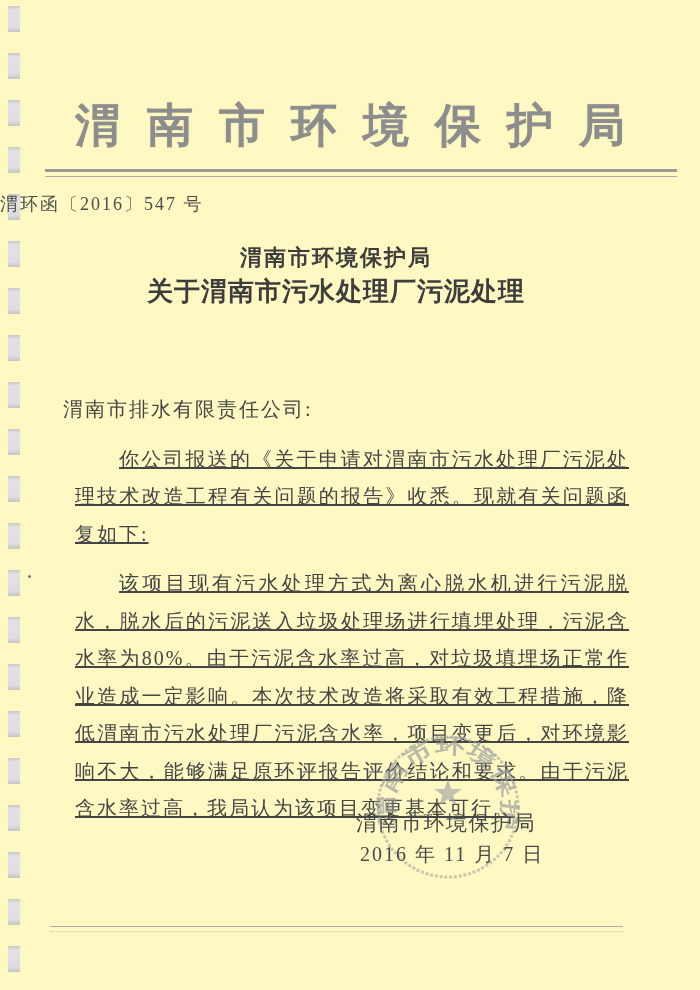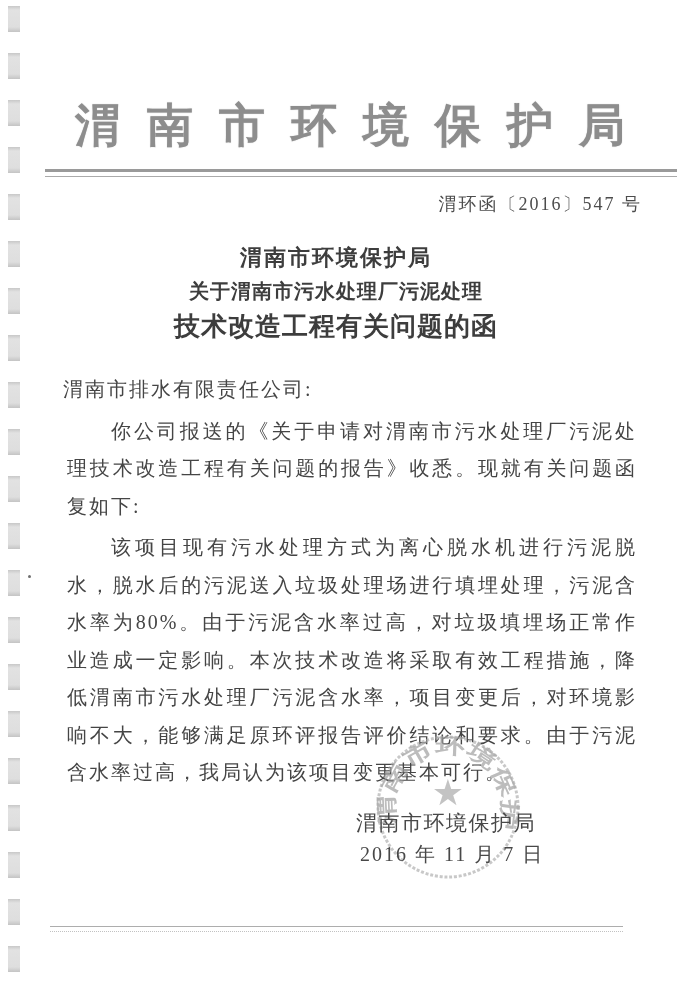--- a/index.html
+++ b/index.html
@@ -6,21 +6,21 @@
     margin: 0;
     padding: 0;
     background: #e9e9e9;
     font-family: "Liberation Serif", "DejaVu Serif", serif;
   }
   .page {
     position: relative;
     width: 700px;
     height: 990px;
     margin: 0 auto;
-    background: #ffffff;
+    background: #fef9c3;
     overflow: hidden;
     color: #474747;
   }
   
   .binding-strip {
     position: absolute;
     left: 8px;
     top: 6px;
     width: 12px;
     height: 980px;
@@ -60,50 +60,49 @@
     width: 632px;
     height: 4px;
     border-top: 3px solid #9a9a9a;
     border-bottom: 1px solid #aaaaaa;
   }
   .doc-number {
     position: absolute;
     top: 192px;
     left: 0;
     width: 642px;
-    text-align: right;
     font-size: 18px;
     letter-spacing: 2px;
     color: #4c4c4c;
   }
   .doc-title {
     position: absolute;
     top: 241px;
     left: 30px;
     width: 612px;
     text-align: center;
     color: #3d3d3d;
     font-weight: bold;
   }
   .doc-title .t1 { font-size: 22px; line-height: 33px; letter-spacing: 2px; }
-  .doc-title .t2 { font-size: 20px; line-height: 35px; letter-spacing: 1px; }
+  .doc-title .t2 { font-size: 26px; line-height: 35px; letter-spacing: 1px; }
   .doc-title .t3 { font-size: 26px; line-height: 35px; letter-spacing: 1px; }
   .doc-body {
     position: absolute;
     top: 371px;
     left: 63px;
     width: 578px;
     font-size: 20px;
     line-height: 37.5px;
     letter-spacing: 2px;
     text-align: justify;
     color: #454545;
   }
-  .doc-body .recipient { text-indent: 0; }
-  .doc-body .para { margin: 4px; text-indent: 2.2em; }
+  .doc-body .recipient { text-indent: 0; margin-top: 20px; }
+  .doc-body .para { margin: 12px; text-indent: 2.2em; text-decoration: underline; }
   
   .seal {
     position: absolute;
     left: 372px;
     top: 731px;
     filter: blur(0.4px);
     opacity: 0.85;
   }
   .sig-agency {
     position: absolute;
@@ -154,21 +153,20 @@
     <span class="agency-header-text">渭南市环境保护局</span>
   </div>
 
   <div class="header-rule"></div>
 
   <div class="doc-number">渭环函〔2016〕547 号</div>
 
   <div class="doc-title">
     <div class="t1">渭南市环境保护局</div>
     <div class="t2">关于渭南市污水处理厂污泥处理</div>
-    <div class="t3">技术改造工程有关问题的函</div>
   </div>
 
   <div class="doc-body">
     <div class="recipient">渭南市排水有限责任公司:</div>
     <p class="para">你公司报送的《关于申请对渭南市污水处理厂污泥处理技术改造工程有关问题的报告》收悉。现就有关问题函复如下:</p>
     <p class="para">该项目现有污水处理方式为离心脱水机进行污泥脱水，脱水后的污泥送入垃圾处理场进行填埋处理，污泥含水率为80%。由于污泥含水率过高，对垃圾填埋场正常作业造成一定影响。本次技术改造将采取有效工程措施，降低渭南市污水处理厂污泥含水率，项目变更后，对环境影响不大，能够满足原环评报告评价结论和要求。由于污泥含水率过高，我局认为该项目变更基本可行。</p>
   </div>
 
   <svg class="seal" width="152" height="152" viewBox="0 0 152 152">
     <circle cx="76" cy="76" r="70" fill="none" stroke="#a6a6a6" stroke-width="3" stroke-dasharray="3 1.8" opacity="0.72"></circle>

